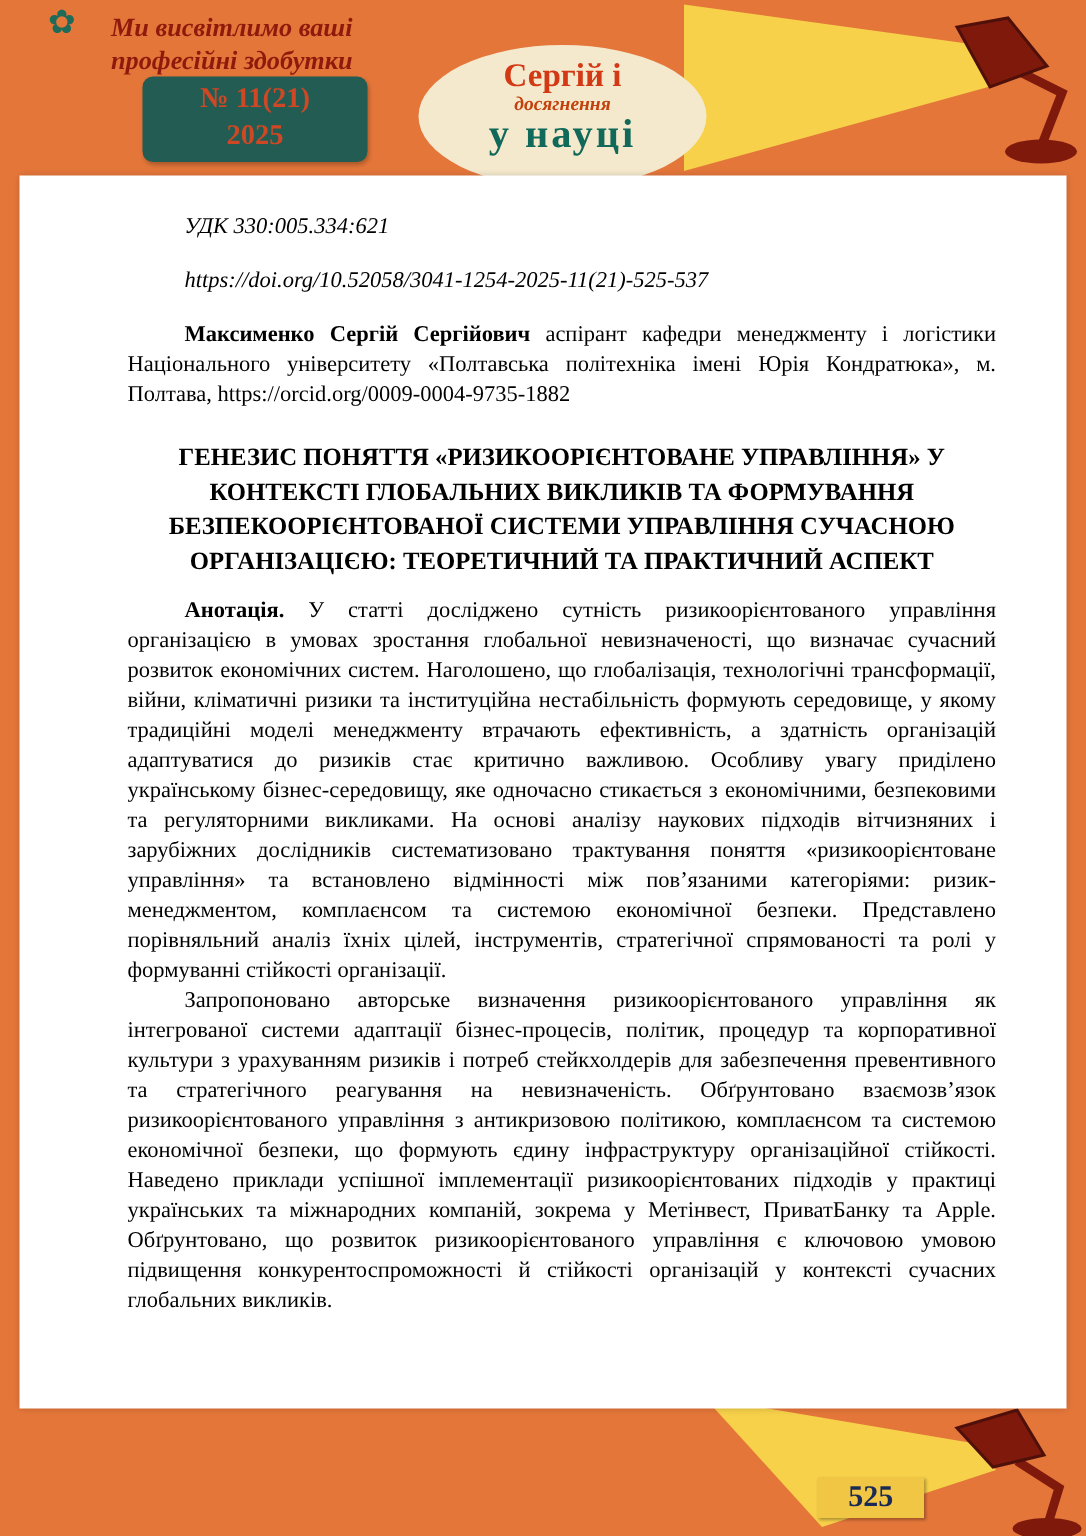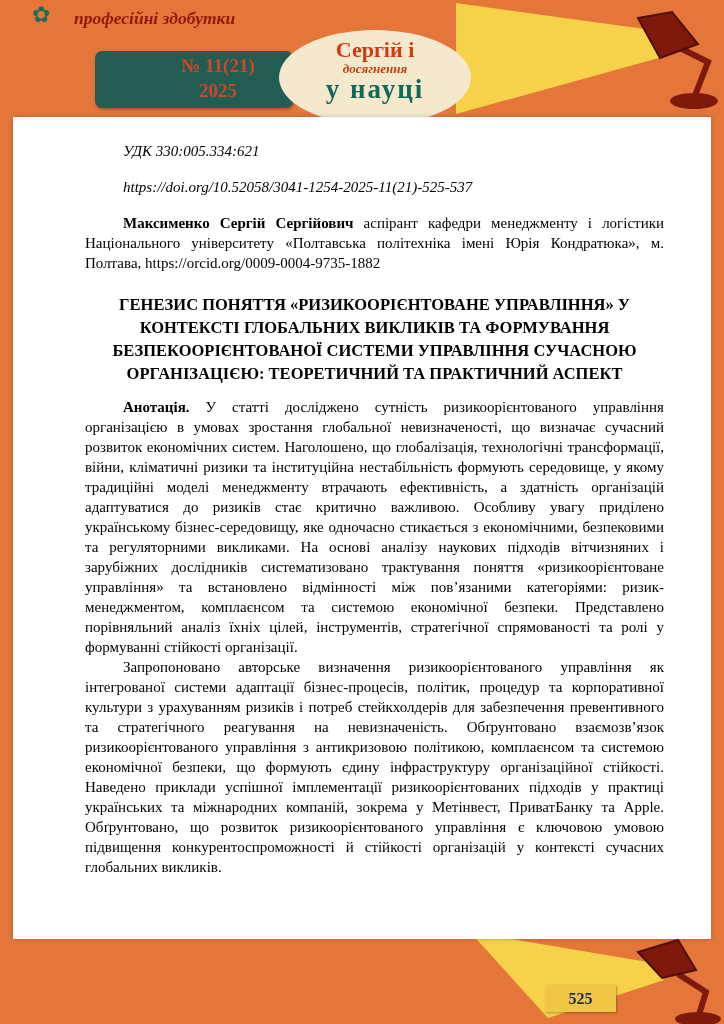--- a/index.html
+++ b/index.html
@@ -5,58 +5,59 @@
   html, body { margin: 0; padding: 0; }
   body { width: 724px; height: 1024px; font-family: "Liberation Serif", serif; }
   .page { position: relative; width: 724px; height: 1024px; background: #E4763A; overflow: hidden; color: #000; }
 
   
   .hdr-svg { position: absolute; top: 0; left: 0; z-index: 1; }
   .flower-icon { position: absolute; left: 32px; top: 2px; z-index: 2; color: #1E6B5A; font-size: 22px; }
   .tagline { position: absolute; left: 74px; top: 7px; z-index: 2; color: #8F1A0C; font-weight: bold; font-style: italic; font-size: 17.5px; line-height: 22px; }
   .issue-box { position: absolute; left: 95px; top: 51px; width: 150px; height: 55px; z-index: 2;
     background: #225C52; border-radius: 7px; color: #CE4826; font-weight: bold; font-size: 19px;
-    line-height: 25px; text-align: center; padding-top: 2px; box-shadow: 1px 2px 3px rgba(0,0,0,.25); padding-left: 48px; }
+    line-height: 25px; text-align: center; padding-top: 2px; box-shadow: 1px 2px 3px rgba(0,0,0,.25); }
   .logo-oval { position: absolute; left: 279px; top: 30px; width: 192px; height: 87px; z-index: 2;
     background: #F4E9CC; border-radius: 50%; text-align: center; padding-top: 8px; }
   .logo-l1 { color: #D23914; font-weight: bold; font-size: 22px; line-height: 23px; }
   .logo-l2 { color: #c2410c; font-weight: bold; font-style: italic; font-size: 13px; line-height: 15px; }
   .logo-l3 { color: #11695A; font-weight: bold; font-size: 27px; line-height: 27px; letter-spacing: 2px; }
 
   
   .sheet { position: absolute; left: 13px; right: 13px; top: 117px; bottom: 85px; z-index: 2;
     background: #FFFFFF; padding: 24px 47px 0 72px; overflow: hidden; box-shadow: 0 0 5px rgba(0,0,0,.2); }
   .meta { font-style: italic; font-size: 15px; line-height: 20px; margin: 0 0 16px 0; text-indent: 38px; }
   .para { font-size: 15px; line-height: 20px; text-align: justify; text-indent: 38px; margin: 0; }
   .authors1 { margin-bottom: 12px; }
   .authors2 { margin-bottom: 20px; }
   .b { font-weight: bold; }
   .title { font-weight: bold; font-size: 16.5px; line-height: 23px; text-align: center; margin: 12px 2px 12px 2px; }
 
   
   .ftr-svg { position: absolute; left: 0; bottom: 0; z-index: 1; }
   .page-num { position: absolute; right: 108px; bottom: 12px; width: 71px; height: 27px; z-index: 2;
-    background: #F2C645; color: #1B2A55; font-weight: bold; font-size: 16px; line-height: 27px;
+    background: #F2C645; color: #1B2A55; font-weight: bold; font-size: 20px; line-height: 27px;
     text-align: center; box-shadow: 1px 1px 2px rgba(0,0,0,.3); }
 </style>
 </head>
 <body>
 
 <div class="page">
 
   <svg class="hdr-svg" width="724" height="117" viewBox="0 0 724 117">
     <polygon points="652,30 456,3 456,114 666,56" fill="#F7D14A"></polygon>
     <path d="M676,46 L708,62 L694,98" stroke="#7E190C" stroke-width="6" fill="none"></path>
     <polygon points="638,18 660,58 698,44 672,12" fill="#7E190C" stroke="#50100A" stroke-width="2"></polygon>
     <ellipse cx="694" cy="101" rx="24" ry="8" fill="#7E190C"></ellipse>
   </svg>
 
   <span class="flower-icon">✿</span>
 
   <div class="tagline">
+    <div>Ми висвітлимо ваші</div>
     <div>професійні здобутки</div>
   </div>
 
   <div class="issue-box">
     <div>№ 11(21)</div>
     <div>2025</div>
   </div>
 
   <div class="logo-oval">
     <div class="logo-l1">Сергій і</div>

